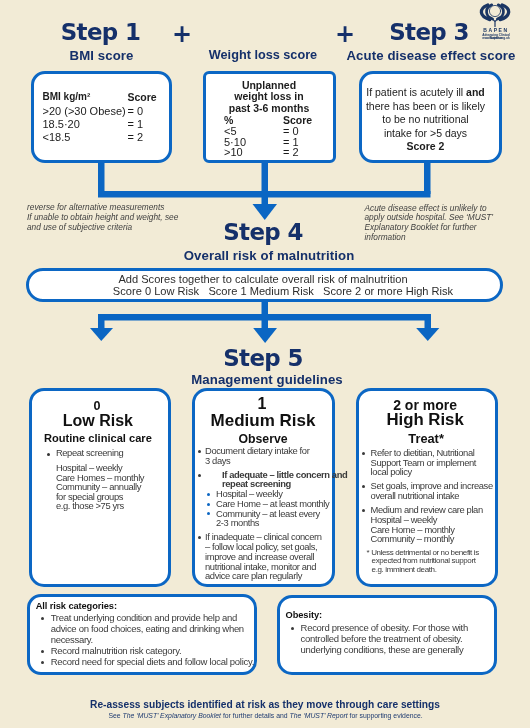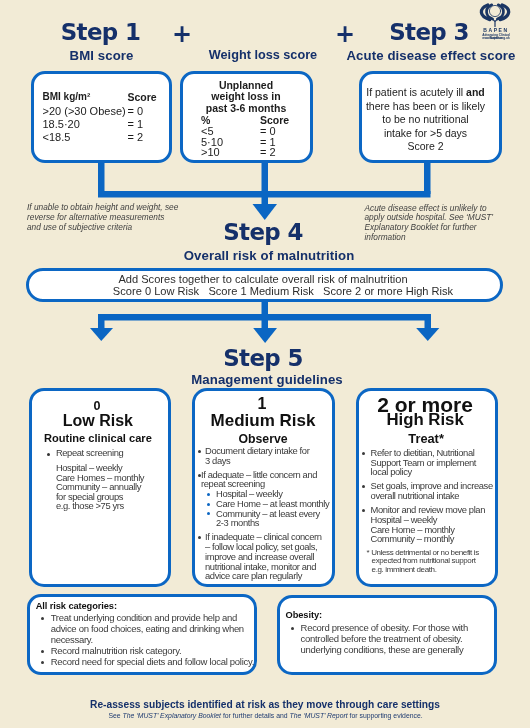--- a/index.html
+++ b/index.html
@@ -90,21 +90,21 @@
       <span class="abs" style="left:85px;top:17px;font-weight:bold;font-size:10.5px;">Score</span>
       <span class="abs" style="left:0;top:31px;font-size:11px;">&gt;20 (&gt;30 Obese)</span>
       <span class="abs" style="left:85px;top:31px;font-size:11px;">= 0</span>
       <span class="abs" style="left:0;top:44px;font-size:11px;">18.5·20</span>
       <span class="abs" style="left:85px;top:44px;font-size:11px;">= 1</span>
       <span class="abs" style="left:0;top:57px;font-size:11px;">&lt;18.5</span>
       <span class="abs" style="left:85px;top:57px;font-size:11px;">= 2</span>
     </div>
   </div>
 
-  <div class="box" style="left:180px;top:71.2px;width:133.4px;height:92px;border-radius:14px;">
+  <div class="box" style="left:203px;top:71.2px;width:133.4px;height:92px;border-radius:6px;">
     <div class="tbl abs" style="left:0;top:6px;width:126px;text-align:center;font-weight:bold;font-size:10.5px;line-height:11.2px;">
       <div>Unplanned</div>
       <div>weight loss in</div>
       <div>past 3-6 months</div>
     </div>
     <div class="tbl abs" style="left:18px;top:0;">
       <span class="abs" style="left:0;top:40px;font-weight:bold;font-size:10.5px;">%</span>
       <span class="abs" style="left:59px;top:40px;font-weight:bold;font-size:10.5px;">Score</span>
       <span class="abs" style="left:0;top:51px;font-size:11px;">&lt;5</span>
       <span class="abs" style="left:59px;top:51px;font-size:11px;">= 0</span>
@@ -116,27 +116,27 @@
   </div>
 
   <div class="box" style="left:358.5px;top:71.2px;width:143.6px;height:92px;border-radius:14px;">
     <div class="tbl abs" style="left:0;top:12px;width:128px;text-align:center;font-size:10.5px;line-height:13.5px;">
       <div>
         <span>If patient is acutely ill </span><span style="font-weight:bold;">and</span>
       </div>
       <div>there has been or is likely</div>
       <div>to be no nutritional</div>
       <div>intake for &gt;5 days</div>
-      <div style="font-weight:normal;">Score 2</div>
+      <div style="font-weight:bold;">Score 2</div>
     </div>
   </div>
 
   <div class="abs note" style="left:27px;top:203px;width:170px;">
+    <div>reverse for alternative measurements</div>
     <div>If unable to obtain height and weight, see</div>
-    <div>reverse for alternative measurements</div>
     <div>and use of subjective criteria</div>
   </div>
   <div class="abs note" style="left:364.5px;top:203.5px;width:140px;">
     <div>Acute disease effect is unlikely to</div>
     <div>apply outside hospital. See ‘MUST’</div>
     <div>Explanatory Booklet for further</div>
     <div>information</div>
   </div>
 
   <div class="abs step-title" style="left:-2px;top:219px;width:530px;text-align:center;font-size:22.9px;">Step 4</div>
@@ -172,21 +172,21 @@
   <div class="box" style="left:192px;top:387.8px;width:143.2px;height:199.6px;border-radius:15px;">
     <div class="abs card-score" style="left:0.5px;top:5.5px;width:133px;font-size:16px;line-height:16px;">1</div>
     <div class="abs card-action" style="left:1.5px;top:42px;width:133px;font-size:12.3px;line-height:12.3px;">Observe</div>
     <div class="abs card-level" style="left:1.5px;top:21.5px;width:133px;font-size:17px;line-height:17px;">Medium Risk</div>
     <div class="abs bl nw" style="left:0px;top:55px;width:140px;font-size:9.4px;line-height:9.7px;">
       <div style="position:relative;padding-left:10px;">
         <span class="abs dot" style="left:3px;top:3.8px;"></span>
         <div>Document dietary intake for</div>
         <div>3 days</div>
       </div>
-      <div style="position:relative;padding-left:6px;margin-top:4.5px;">
+      <div style="position:relative;padding-left:27px;margin-top:4.5px;font-weight:bold;">
         <span class="abs dot" style="left:3px;top:3.8px;"></span>
         <div>If adequate – little concern and</div>
         <div>repeat screening</div>
       </div>
       <div style="padding-left:11px;">
         <div style="position:relative;padding-left:10px;">
           <span class="abs dot dotblue" style="left:1px;top:3.8px;"></span>
           <div>Hospital – weekly</div>
         </div>
         <div style="position:relative;padding-left:10px;">
@@ -204,38 +204,38 @@
         <div>If inadequate – clinical concern</div>
         <div>– follow local policy, set goals,</div>
         <div>improve and increase overall</div>
         <div>nutritional intake, monitor and</div>
         <div>advice care plan regularly</div>
       </div>
     </div>
   </div>
 
   <div class="box" style="left:355.6px;top:387.8px;width:142.6px;height:199.6px;border-radius:15px;">
-    <div class="abs card-score" style="left:-0.5px;top:6.5px;width:134px;font-size:21px;line-height:16.8px;">2 or more</div>
+    <div class="abs card-score" style="left:-0.5px;top:6.5px;width:134px;font-size:14px;line-height:16.8px;">2 or more</div>
     <div class="abs card-level" style="left:-0.5px;top:21.5px;width:134px;font-size:16.8px;line-height:16.8px;">High Risk</div>
     <div class="abs card-action" style="left:0.5px;top:42px;width:134px;font-size:12.8px;line-height:12.8px;">Treat*</div>
     <div class="abs bl nw" style="left:0px;top:57px;width:138px;font-size:9.4px;line-height:9.7px;">
       <div style="position:relative;padding-left:12px;">
         <span class="abs dot" style="left:3px;top:3.8px;"></span>
         <div>Refer to dietitian, Nutritional</div>
         <div>Support Team or implement</div>
         <div>local policy</div>
       </div>
       <div style="position:relative;padding-left:12px;margin-top:4.5px;">
         <span class="abs dot" style="left:3px;top:3.8px;"></span>
         <div>Set goals, improve and increase</div>
         <div>overall nutritional intake</div>
       </div>
       <div style="position:relative;padding-left:12px;margin-top:4.5px;">
         <span class="abs dot" style="left:3px;top:3.8px;"></span>
-        <div>Monitor and review move plan</div>
+        <div>Medium and review care plan</div>
         <div>Hospital – weekly</div>
         <div>Care Home – monthly</div>
         <div>Community – monthly</div>
       </div>
       <div style="padding-left:8px;margin-top:5px;font-size:8px;line-height:8.3px;">
         <div>* Unless detrimental or no benefit is</div>
         <div style="padding-left:5px;">expected from nutritional support</div>
         <div style="padding-left:5px;">e.g. imminent death.</div>
       </div>
     </div>

